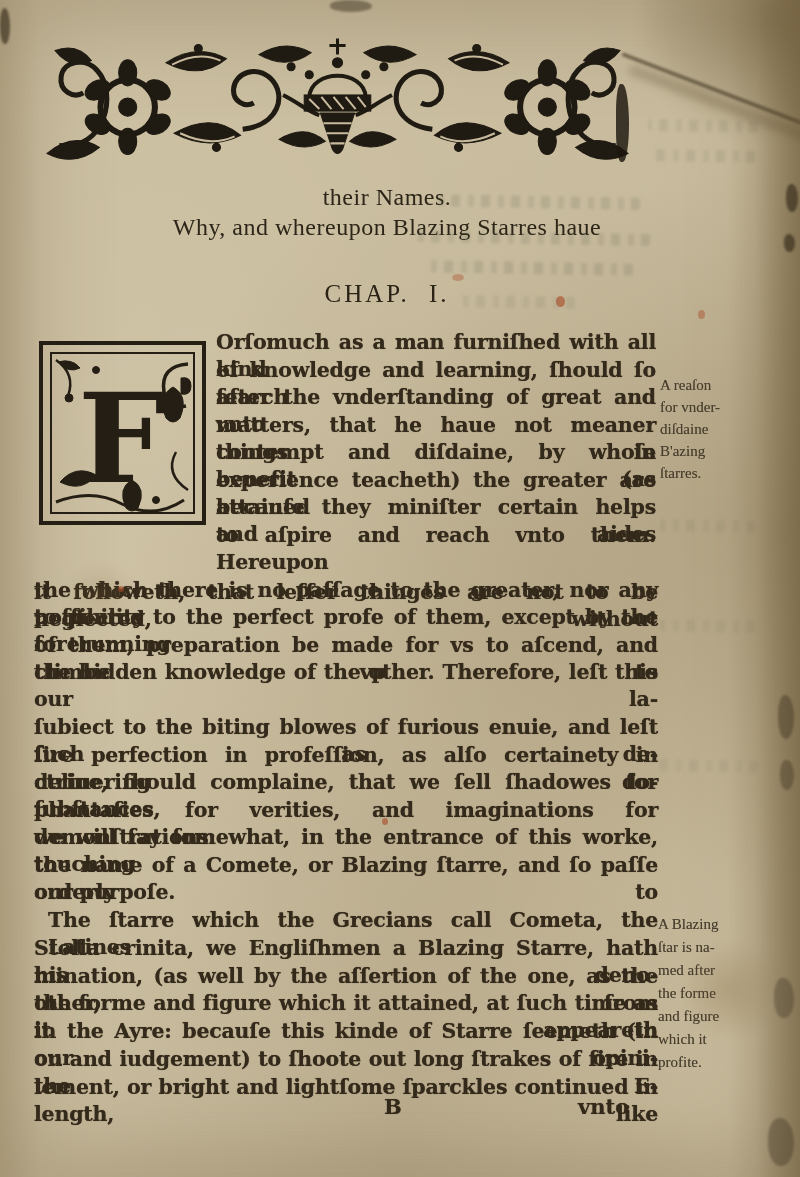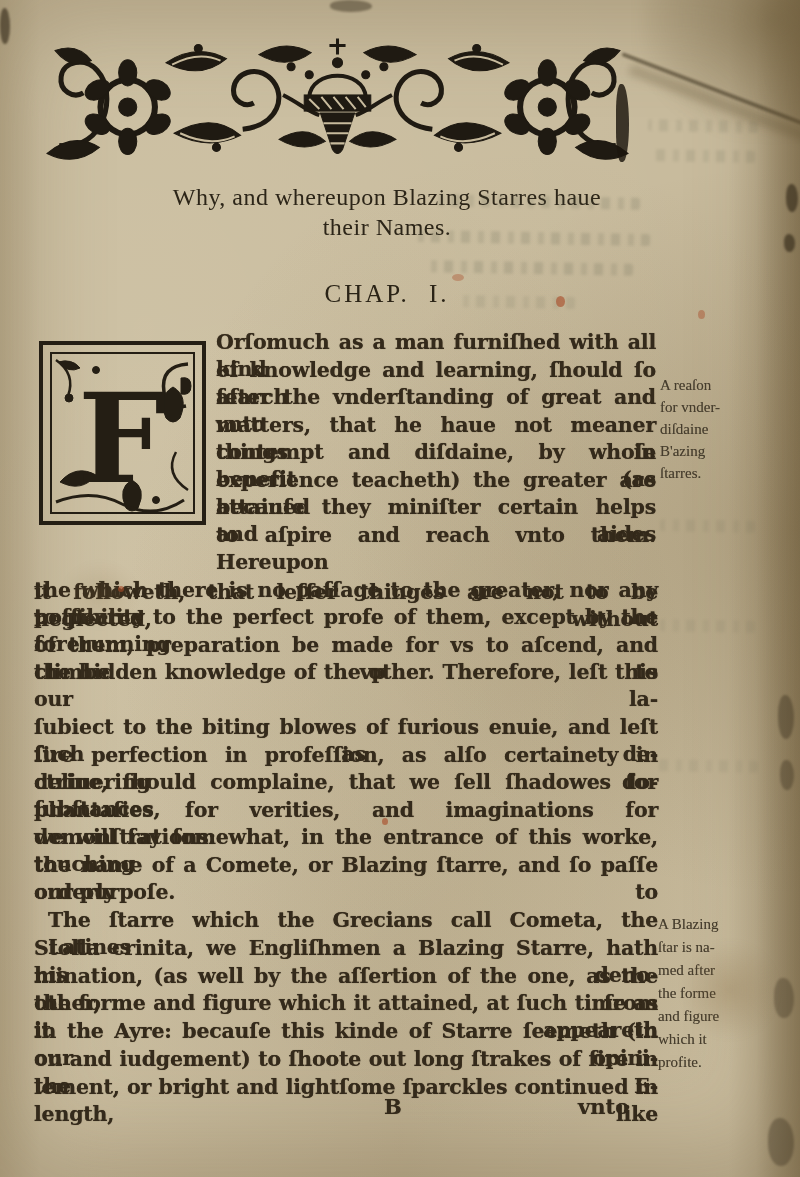--- a/index.html
+++ b/index.html
@@ -99,22 +99,22 @@
         <circle cx="318" cy="42" r="4"></circle>
         <circle cx="290" cy="30" r="5"></circle>
       <rect x="257" y="62" width="66" height="16"></rect>
       <path d="M262,66 l10,10 M274,64 l10,12 M286,64 l10,12 M298,64 l10,12 M310,64 l8,10" stroke="#c8bb9d" stroke-width="2"></path>
       <path d="M273,80 h34 l-12,36 q-5,8 -10,0 z"></path>
       <path d="M276,90 h28 M279,100 h22 M283,110 h14" stroke="#c8bb9d" stroke-width="2"></path>
     </g>
   </svg>
 
   <div class="title-block">
+    <div class="title-line">their Names.</div>
     <div class="title-line">Why, and whereupon Blazing Starres haue</div>
-    <div class="title-line">their Names.</div>
   </div>
 
   <div class="bleed" style="left:430px;top:196px;width:210px;"></div>
   <div class="bleed" style="left:415px;top:232px;width:235px;"></div>
   <div class="bleed" style="left:428px;top:262px;width:205px;"></div>
   <div class="bleed" style="left:455px;top:296px;width:120px;opacity:.2;"></div>
   <div class="bleed" style="left:648px;top:120px;width:110px;opacity:.22;"></div>
   <div class="bleed" style="left:655px;top:150px;width:100px;opacity:.22;"></div>
   <div class="bleed" style="left:660px;top:520px;width:95px;opacity:.16;"></div>
   <div class="bleed" style="left:660px;top:620px;width:95px;opacity:.15;"></div>

